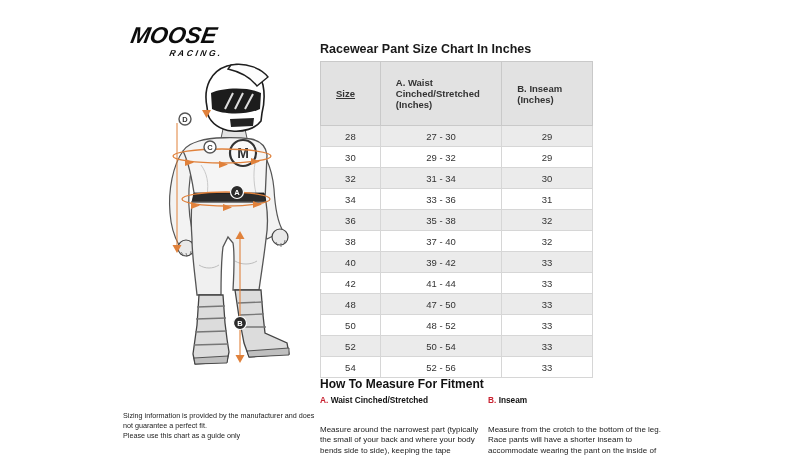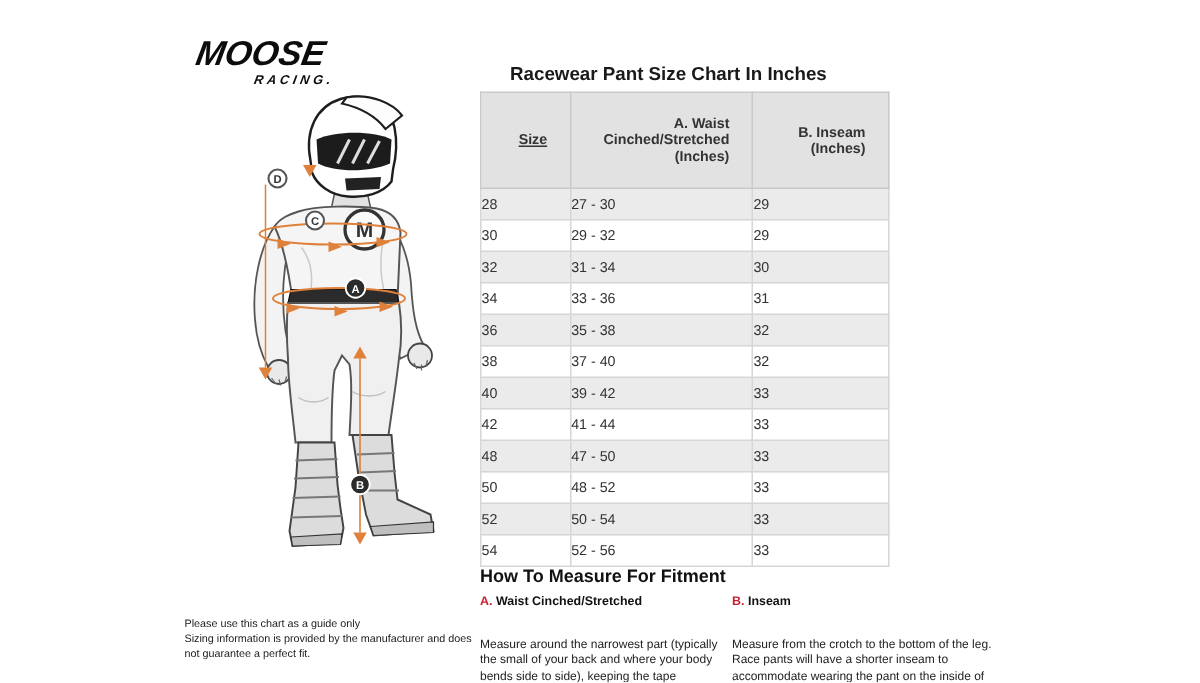--- a/index.html
+++ b/index.html
@@ -10,26 +10,26 @@
   .logo{position:absolute;left:130px;top:24px;width:95px;transform:skewX(-10deg);}
   .logo-main{font-weight:900;font-style:italic;font-size:23px;letter-spacing:0px;
              color:#0c0c0c;line-height:1;}
   .logo-sub{font-weight:900;font-style:italic;font-size:8.5px;letter-spacing:2.5px;
             color:#0c0c0c;text-align:right;margin-top:1px;}
 
   
   .figure-wrap{position:absolute;left:115px;top:55px;width:205px;height:345px;}
 
   
-  .chart-title{position:absolute;left:320px;top:42px;font-size:12.5px;font-weight:bold;color:#1a1a1a;margin-left:20px;}
+  .chart-title{position:absolute;left:320px;top:42px;font-size:12.5px;font-weight:bold;color:#1a1a1a;}
   table.size-table{position:absolute;left:320px;top:61px;width:273px;border-collapse:collapse;
                    font-size:9.5px;color:#333;}
   table.size-table th{background:#e2e2e2;font-weight:bold;height:17px;border:1px solid #c9c9c9;
-                      padding:15px;text-align:right;}
-  table.size-table td{height:20px;border:1px solid #d6d6d6;padding:0;text-align:left;}
+                      padding:15px;text-align:left;}
+  table.size-table td{height:20px;border:1px solid #d6d6d6;padding:0;text-align:center;}
   table.size-table tr:nth-child(odd) td{background:#ebebeb;}
   table.size-table tr:nth-child(even) td{background:#ffffff;}
   table.size-table th:nth-child(1){width:52px;text-decoration:underline;}
   table.size-table th:nth-child(2){width:106px;}
   table.size-table th:nth-child(3){width:115px;}
 
   
   .measure{position:absolute;left:320px;top:377px;width:462px;}
   .measure-title{font-size:12px;font-weight:bold;color:#111;margin:0 0 4px 0;}
   .measure-cols{display:flex;gap:14px;align-items:flex-end;}
@@ -211,17 +211,17 @@
         <div class="measure-label">
           <span class="measure-letter" style="color:#C8202F">B.</span>
           <span>Inseam</span>
         </div>
         <div class="measure-desc">Measure from the crotch to the bottom of the leg. Race pants will have a shorter inseam to accommodate wearing the pant on the inside of boots.</div>
       </div>
     </div>
   </div>
 
   <div class="disclaimer">
+    <div>Sizing information is provided by the manufacturer and does not guarantee a perfect fit.</div>
     <div>Please use this chart as a guide only</div>
-    <div>Sizing information is provided by the manufacturer and does not guarantee a perfect fit.</div>
   </div>
 
 </div>
 
 </body></html>

